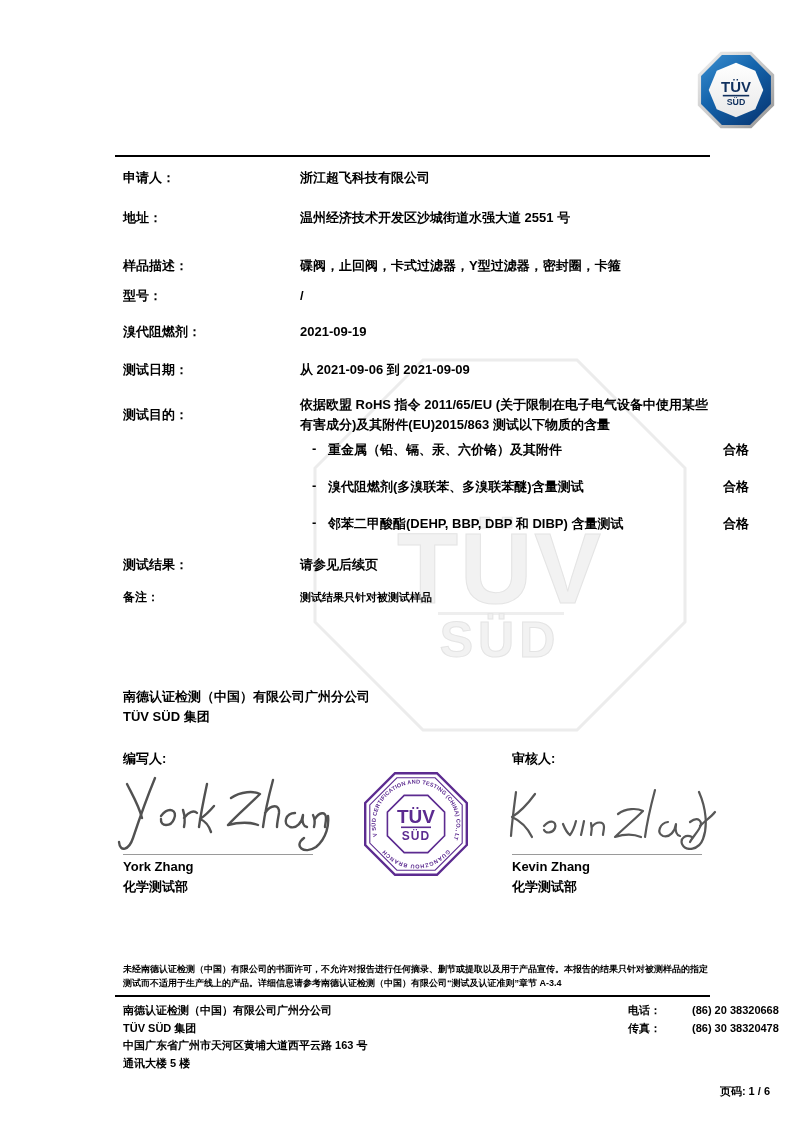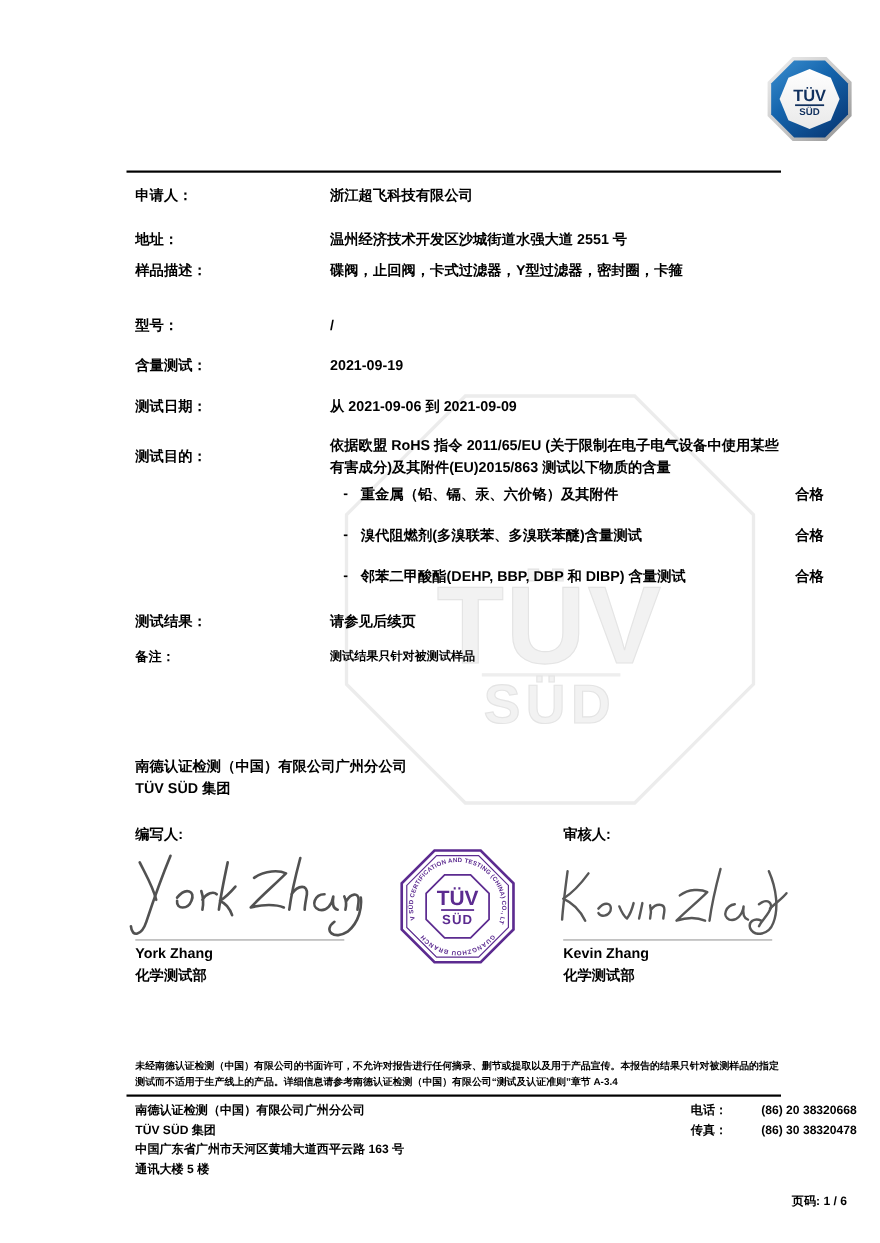--- a/index.html
+++ b/index.html
@@ -86,30 +86,30 @@
   <div class="rule rule-top"></div>
 
   <div class="row" style="top:168px">
     <div class="flabel">申请人：</div>
     <div class="fvalue">浙江超飞科技有限公司</div>
   </div>
   <div class="row" style="top:208px">
     <div class="flabel">地址：</div>
     <div class="fvalue">温州经济技术开发区沙城街道水强大道 2551 号</div>
   </div>
-  <div class="row" style="top:236px">
+  <div class="row" style="top:256px">
     <div class="flabel">样品描述：</div>
     <div class="fvalue">碟阀，止回阀，卡式过滤器，Y型过滤器，密封圈，卡箍</div>
   </div>
   <div class="row" style="top:286px">
     <div class="flabel">型号：</div>
     <div class="fvalue">/</div>
   </div>
   <div class="row" style="top:322px">
-    <div class="flabel">含量测试：</div>
+    <div class="flabel">溴代阻燃剂：</div>
     <div class="fvalue">2021-09-19</div>
   </div>
   <div class="row" style="top:360px">
     <div class="flabel">测试日期：</div>
     <div class="fvalue">从 2021-09-06 到 2021-09-09</div>
   </div>
   <div class="row" style="top:395px">
     <div class="flabel">测试目的：</div>
     <div class="fvalue" style="width:418px">依据欧盟 RoHS 指令 2011/65/EU (关于限制在电子电气设备中使用某些有害成分)及其附件(EU)2015/863 测试以下物质的含量</div>
   </div>

